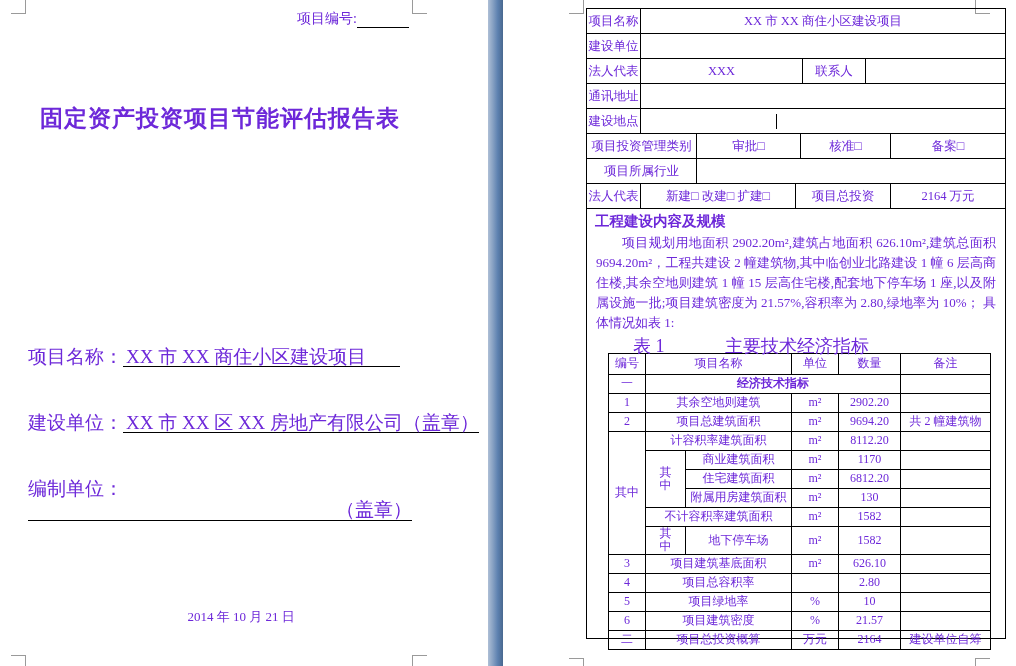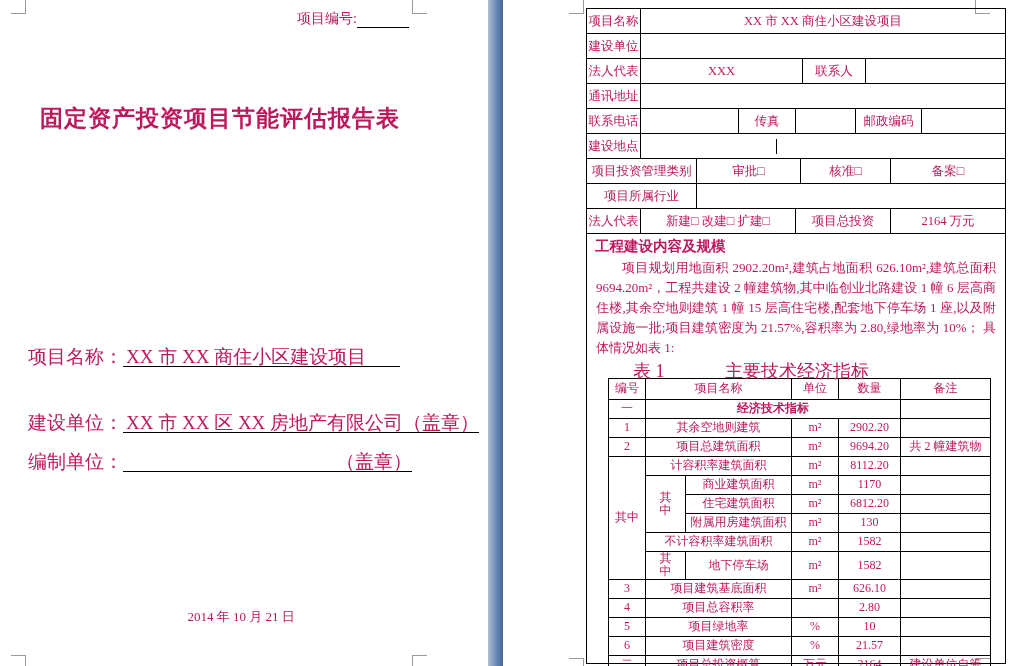--- a/index.html
+++ b/index.html
@@ -1,18 +1,18 @@
 <!DOCTYPE html>
 <html><head>
 <meta charset="utf-8">
 <style>
   html,body { margin:0; padding:0; }
   .canvas {
     position:relative; width:1016px; height:666px; overflow:hidden;
-    background:#ffffff; color:#be185d;
+    background:#ffffff; color:#6d28d9;
     font-family:"Liberation Serif", serif;
   }
   .page { position:absolute; top:0; height:666px; background:#fff; }
   .page-left  { left:0; width:487px; }
   .page-right { left:503px; width:513px; }
   .divider {
     position:absolute; left:488px; top:0; width:15px; height:666px;
     background:linear-gradient(90deg,#aebfd6 0%, #8aa3c4 30%, #5d81b0 65%, #49688f 100%);
   }
   
@@ -27,21 +27,21 @@
   .proj-no .blank { display:inline-block; width:52px; border-bottom:1px solid #000; }
   .doc-title {
     position:absolute; left:0; top:103px; width:440px; text-align:center;
     font-family:"Liberation Sans", sans-serif; font-weight:bold; font-size:23px; letter-spacing:1px;
   }
   .field { position:absolute; left:28px; display:flex; font-size:19px; height:21px; line-height:21px; }
   .field .flabel { white-space:nowrap; }
   .field .uline { flex:1; border-bottom:1px solid #000; display:flex; justify-content:space-between; padding-left:3px; white-space:nowrap; }
   .f1 { top:346px; width:372px; }
   .f2 { top:412px; width:384px; }
-  .f3 { top:451px; width:384px; }
+  .f3 { top:478px; width:384px;flex-direction:column; }
   .doc-date { position:absolute; left:0; top:608px; width:482px; text-align:center; font-size:13px; }
 
   
   .ot {
     position:absolute; left:83px; top:8px; width:420px;
     border:1.5px solid #000; box-sizing:border-box;
     font-size:12.5px;
   }
   .orow { display:flex; height:24px; border-bottom:1px solid #000; }
   .ocell { display:flex; align-items:center; justify-content:center; border-right:1px solid #000; box-sizing:border-box; overflow:hidden; white-space:nowrap; }
@@ -135,28 +135,20 @@
         <div class="ocell" style="width:162px;">XXX</div>
         <div class="ocell" style="width:63px;">联系人</div>
         <div class="ocell last grow"></div>
       </div>
 
       <div class="orow">
         <div class="ocell" style="width:54px;">通讯地址</div>
         <div class="ocell last grow"></div>
       </div>
 
-      <div class="orow">
-        <div class="ocell" style="width:54px;">联系电话</div>
-        <div class="ocell" style="width:98px;"></div>
-        <div class="ocell" style="width:57px;">传真</div>
-        <div class="ocell" style="width:60px;"></div>
-        <div class="ocell" style="width:66px;">邮政编码</div>
-        <div class="ocell last grow"></div>
-      </div>
 
       <div class="orow">
         <div class="ocell" style="width:54px;">建设地点</div>
         <div class="ocell last grow" style="justify-content:flex-start;">
             <span class="cursor"></span>
           </div>
       </div>
 
       <div class="orow">
         <div class="ocell" style="width:110px;">项目投资管理类别</div>

